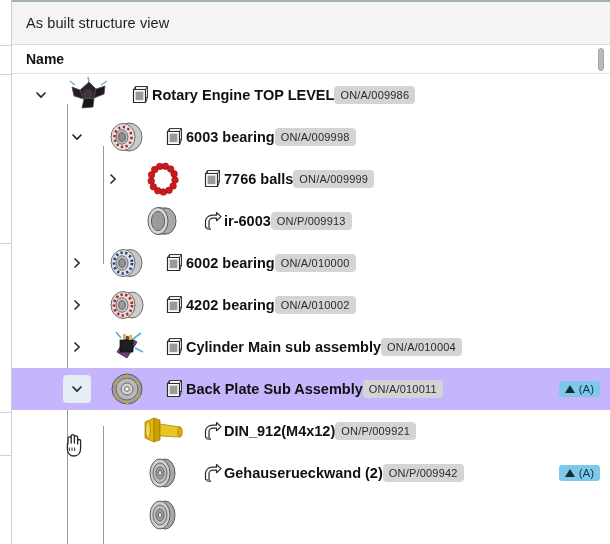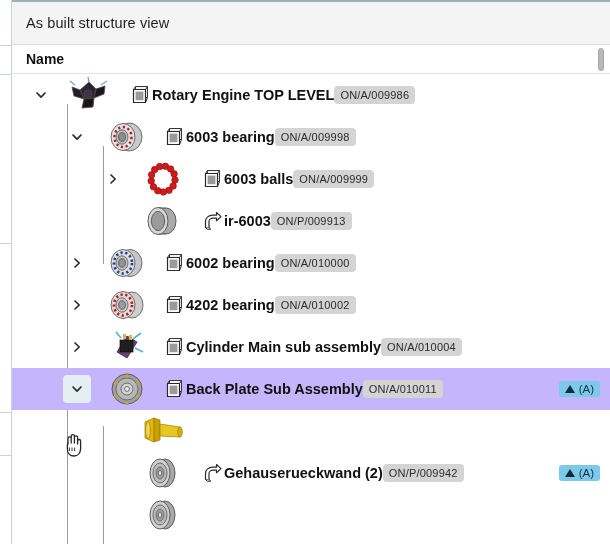--- a/index.html
+++ b/index.html
@@ -317,21 +317,21 @@
         </div>
         <div class="labelgrp" style="left: 190px; top: 50%; transform: translateY(-50%);">
           <span class="typeicon">
             <svg width="22" height="22" viewBox="0 0 22 22">
               <path d="M5.5 2.5 L17.5 2.5 L17.5 13.5 L5.5 13.5 Z" fill="#f2f2f2" stroke="#3a3a3a" stroke-width="1"></path>
               <path d="M3.5 5.5 L15.5 5.5 L15.5 18.5 L3.5 18.5 Z" fill="#ffffff" stroke="#2a2a2a" stroke-width="1.2"></path>
               <path d="M3.5 5.5 L5.5 2.5 M15.5 5.5 L17.5 2.5 M15.5 18.5 L17.5 13.5" stroke="#2a2a2a" stroke-width="1"></path>
               <rect x="5.6" y="7.6" width="7.8" height="8.6" fill="#9a9a9a"></rect>
             </svg>
           </span>
-          <span class="rowname">6003 balls</span>
+          <span class="rowname">7766 balls</span>
           <span class="badge">ON/A/009999</span>
         </div>
       </div>
       <div class="row" style="z-index: 1;">
         <div class="thumb" style="left: 128px; top: 2px;">
           <svg width="46" height="38" viewBox="0 0 46 38">
             <ellipse cx="26" cy="19" rx="10" ry="13" fill="#a9a9a9" stroke="#5e5e5e"></ellipse>
             <ellipse cx="18" cy="19" rx="10" ry="13.5" fill="#d6d6d6" stroke="#5e5e5e"></ellipse>
             <ellipse cx="18" cy="19" rx="6.6" ry="9.6" fill="#9b9b9b" stroke="#5e5e5e"></ellipse>
             <path d="M18 5.5 L26 6" stroke="#5e5e5e" stroke-width="0.8"></path>
@@ -475,20 +475,30 @@
       <div class="row" style="z-index: 1;">
         <div class="thumb" style="left: 128px; top: 2px;">
           <svg width="46" height="38" viewBox="0 0 46 38">
             <path d="M5 10 L14 6 L14 30 L5 26 Z" fill="#e3b80a" stroke="#9d7c02" stroke-width="0.7"></path>
             <path d="M14 6 L20 8 L20 28 L14 30 Z" fill="#c79f06" stroke="#9d7c02" stroke-width="0.7"></path>
             <path d="M20 12 L40 15 L40 25 L20 24 Z" fill="#e8c720" stroke="#9d7c02" stroke-width="0.7"></path>
             <ellipse cx="40" cy="20" rx="2.2" ry="5" fill="#d4af10" stroke="#9d7c02" stroke-width="0.7"></ellipse>
             <ellipse cx="8" cy="18" rx="2.4" ry="8.5" fill="#f2d352" stroke="#9d7c02" stroke-width="0.7"></ellipse>
           </svg>
         </div>
+        <div class="labelgrp" style="left: 190px; top: 50%; transform: translateY(-50%);">
+          <span class="typeicon">
+            <svg width="22" height="22" viewBox="0 0 22 22">
+              <path d="M3.5 11.5 C3.5 7.5 7 5.2 10.5 5.2 L14.5 5.2 L14.5 2.5 L19 6.6 L14.5 10.7 L14.5 8.2 L10.8 8.2 C8.8 8.2 7 9.6 7 11.6 L7 17.5 L3.5 17.5 Z" fill="#ffffff" stroke="#2a2a2a" stroke-width="1.2" stroke-linejoin="round"></path>
+              <path d="M7 17.5 L8.8 19.2 L5.3 19.2 L3.5 17.5" fill="#e2e2e2" stroke="#2a2a2a" stroke-width="1"></path>
+            </svg>
+          </span>
+          <span class="rowname">DIN_912(M4x12)</span>
+          <span class="badge">ON/P/009921</span>
+        </div>
       </div>
       <div class="row" style="z-index: 1;">
         <div class="thumb" style="left: 128px; top: 2px;">
           <svg width="46" height="38" viewBox="0 0 46 38">
             <ellipse cx="25" cy="19" rx="10" ry="14" fill="#a8a8a8" stroke="#5c5c5c"></ellipse>
             <ellipse cx="20" cy="19" rx="10" ry="14" fill="#d0d0d0" stroke="#5c5c5c"></ellipse>
             <ellipse cx="20" cy="19" rx="7" ry="10" fill="#bcbcbc" stroke="#6a6a6a"></ellipse>
             <ellipse cx="20" cy="19" rx="4" ry="6" fill="#9d9d9d" stroke="#6a6a6a"></ellipse>
             <ellipse cx="20" cy="19" rx="1.7" ry="2.6" fill="#e6e6e6" stroke="#6a6a6a"></ellipse>
           </svg>

